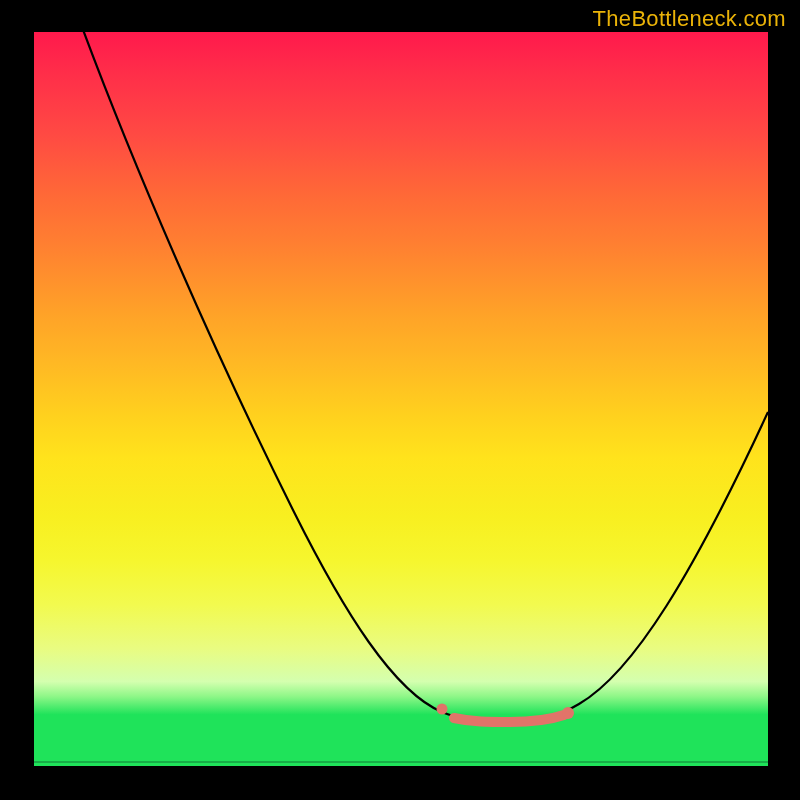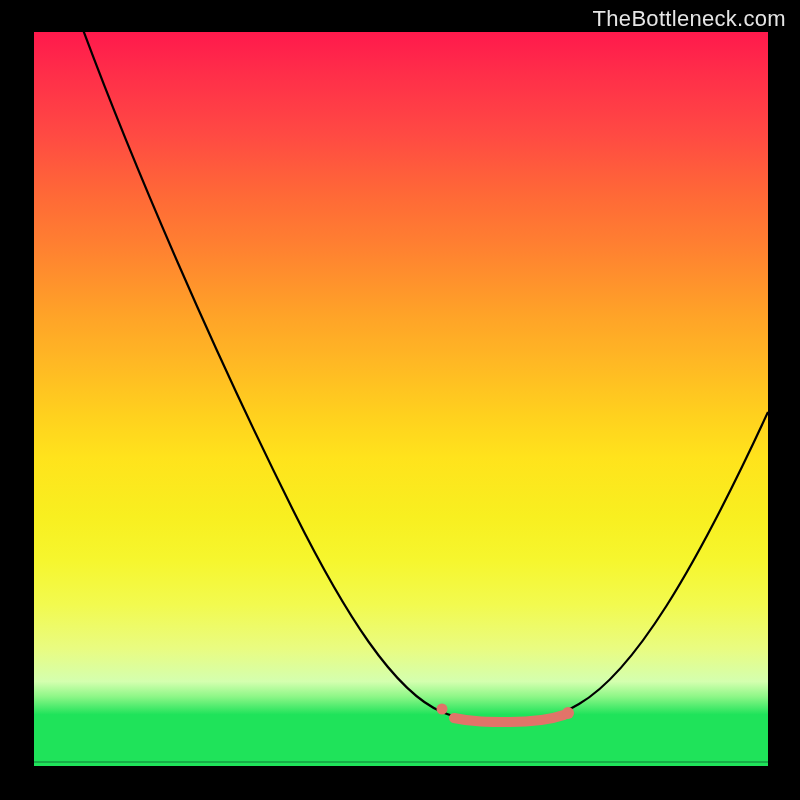--- a/index.html
+++ b/index.html
@@ -10,21 +10,21 @@
     position: relative;
     font-family: Arial, sans-serif;
     overflow: hidden;
   }
   .watermark {
     position: absolute;
     top: 6px;
     right: 14px;
     font-size: 22px;
     font-weight: 500;
-    color: #e5e5e5;
+    color: #eab308;
     letter-spacing: 0.3px;
     z-index: 20;
   }
   .plot-area {
     position: absolute;
     left: 34px;
     top: 32px;
     width: 734px;
     height: 734px;
     background: linear-gradient(to bottom,

